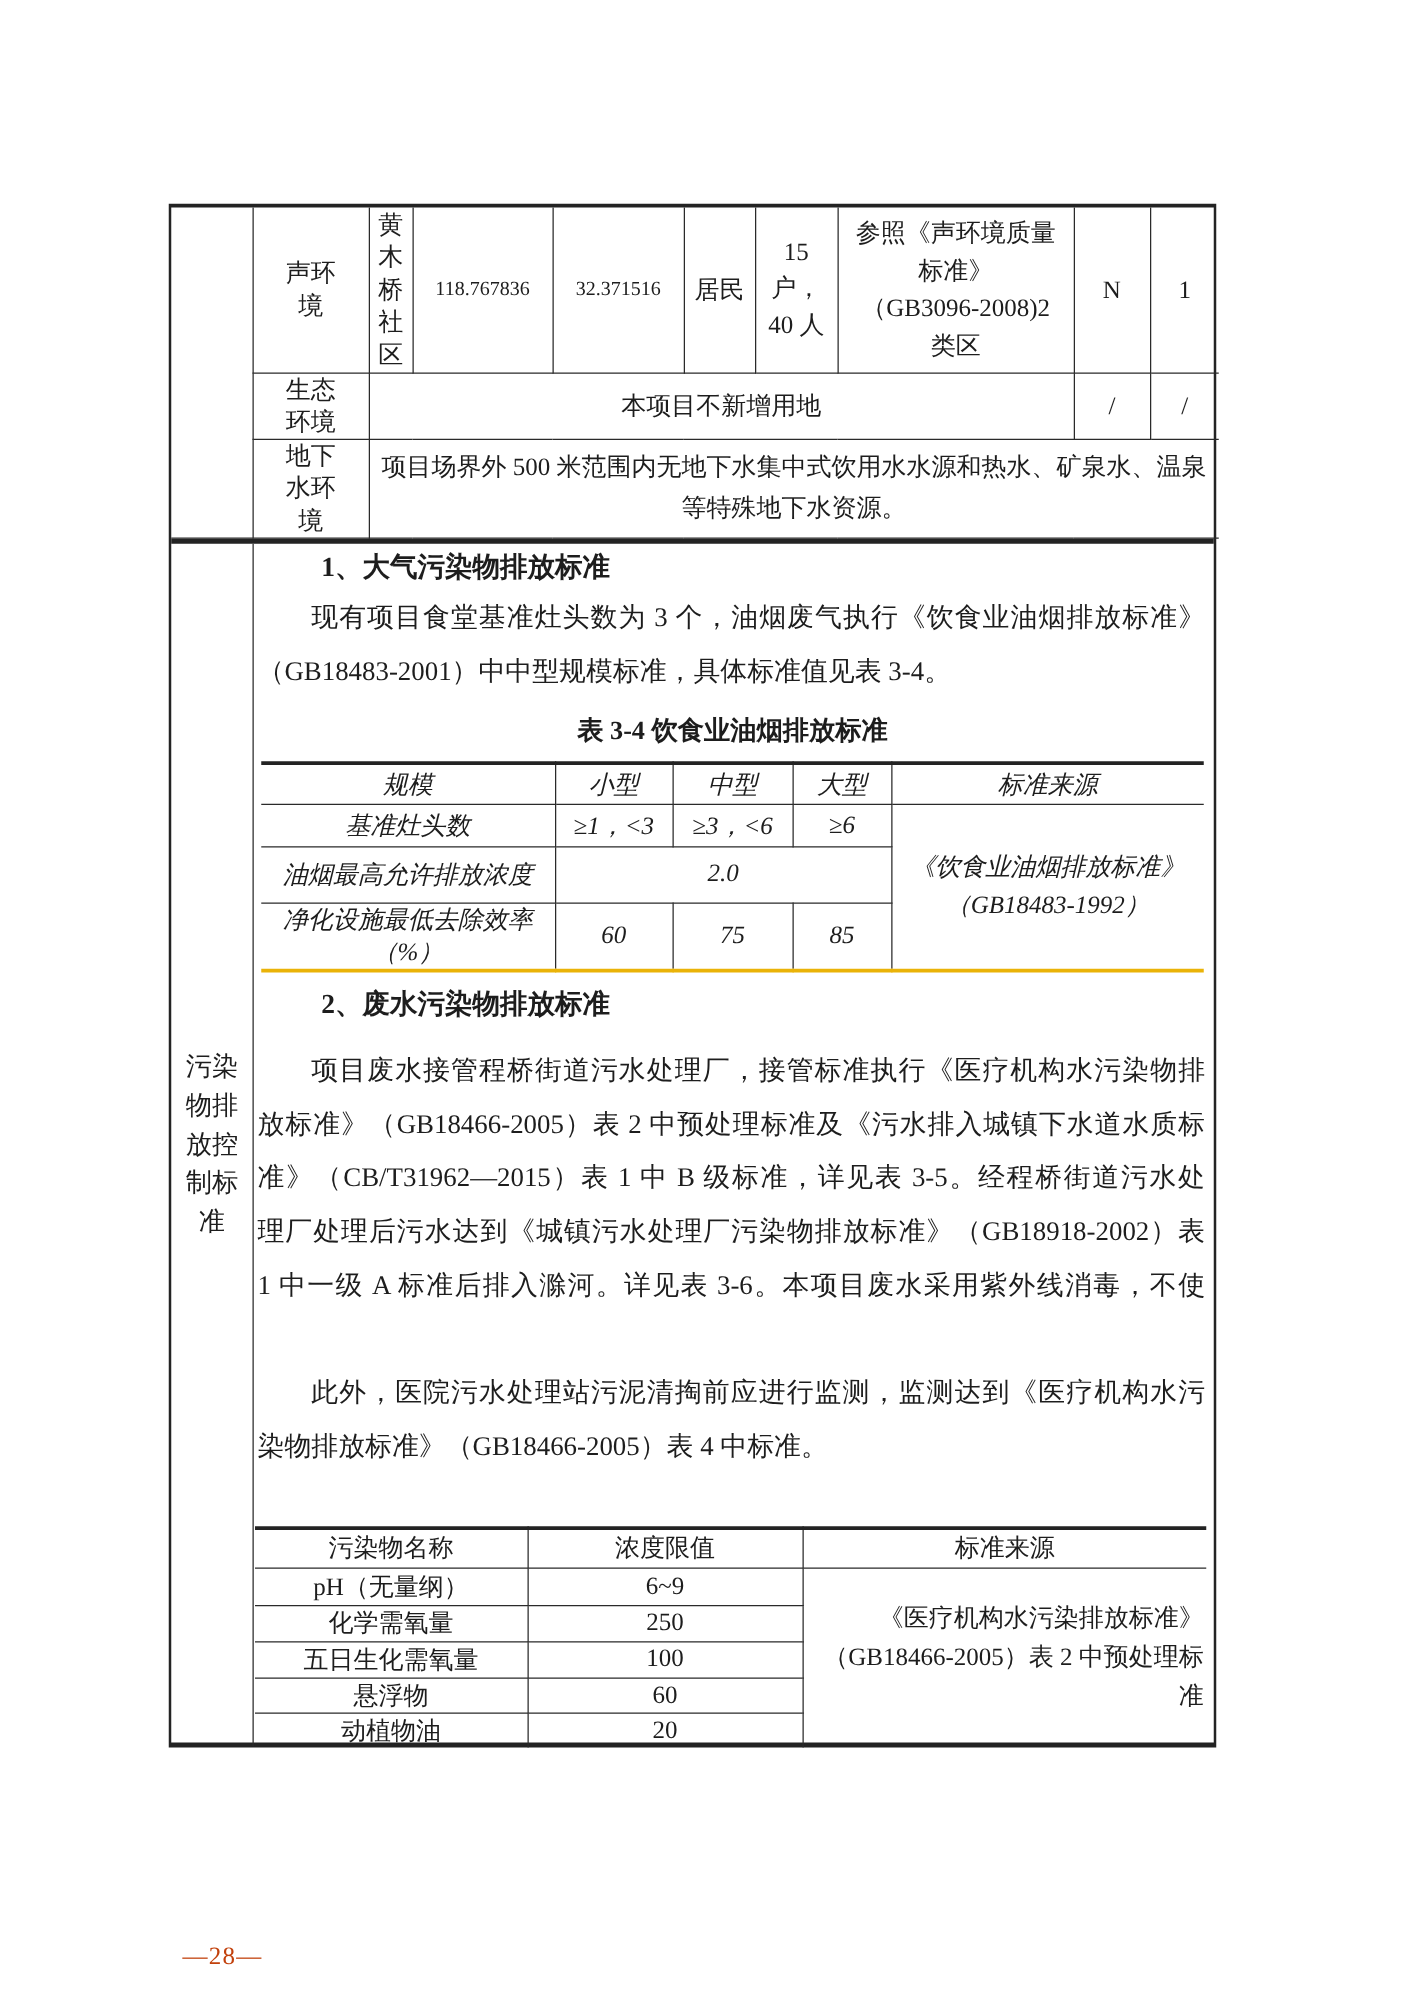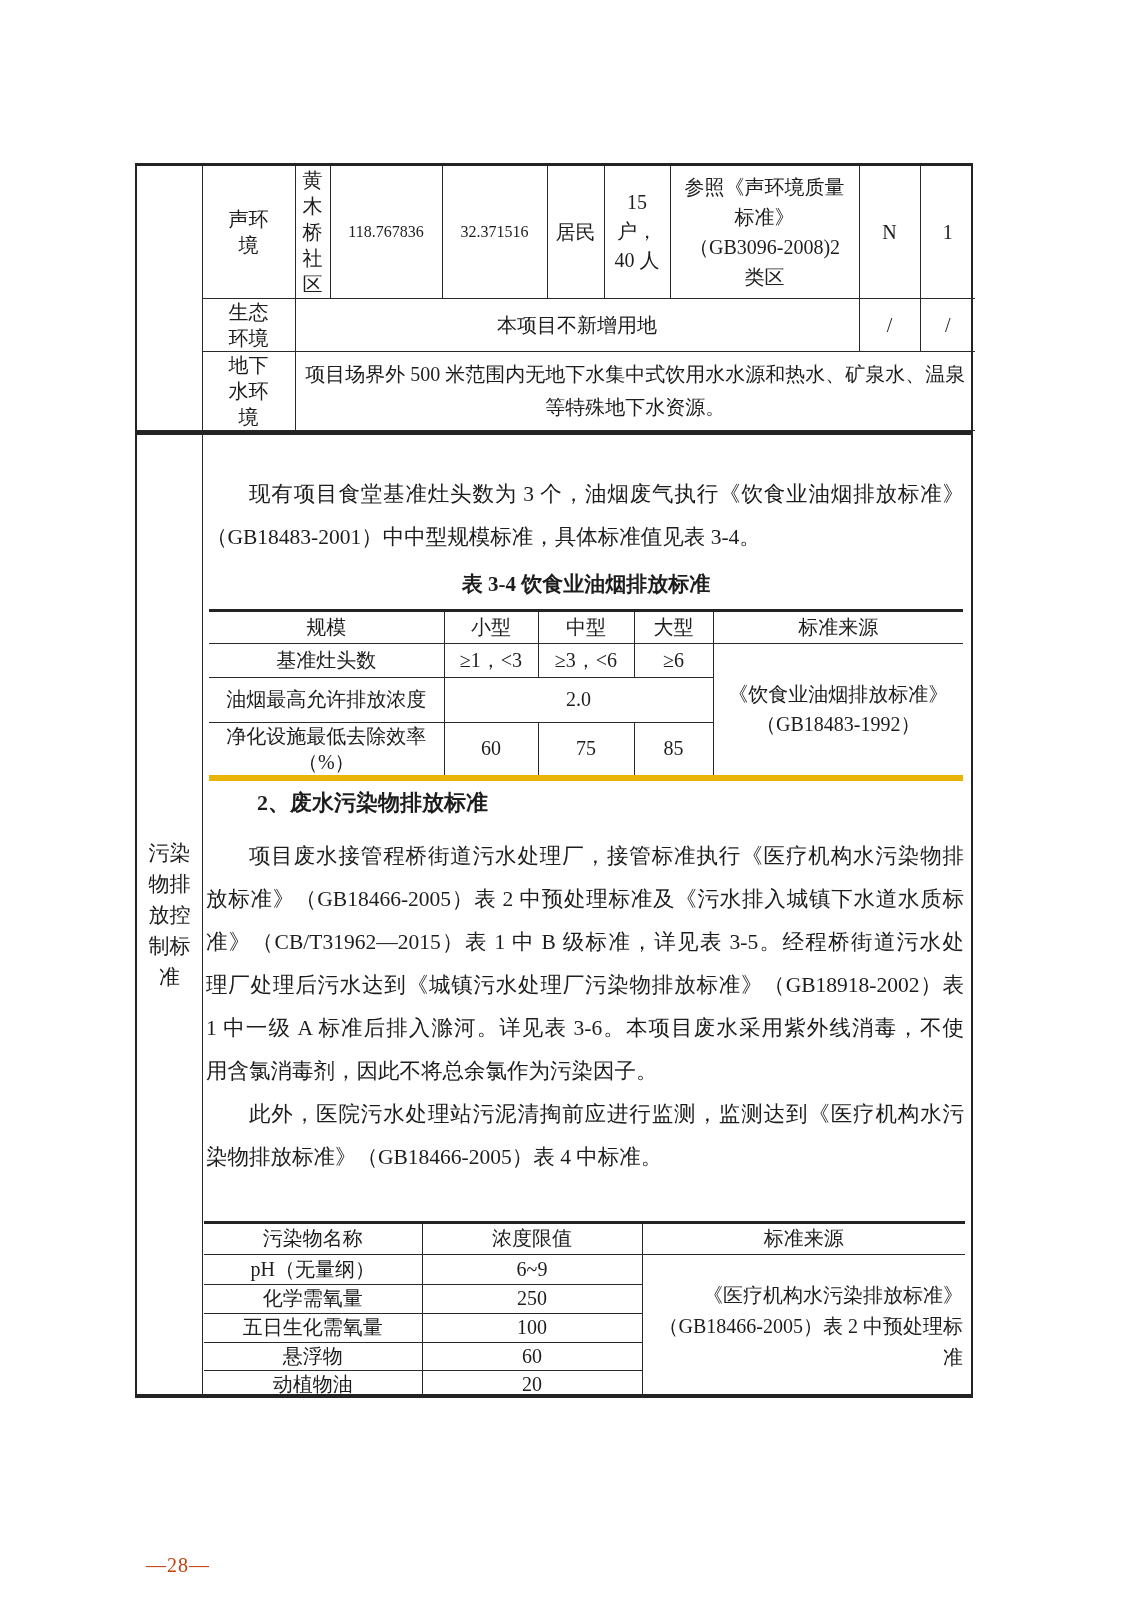--- a/index.html
+++ b/index.html
@@ -51,21 +51,21 @@
   
   table.stdtab{
     position:absolute;border-collapse:collapse;table-layout:fixed;
     font-size:20px;
   }
   table.stdtab td{
     border:1.5px solid #2a2a2a;text-align:center;vertical-align:middle;
     padding:0 2px;overflow:hidden;
   }
   table.t34{left:5px;top:174px;width:754px;}
-  table.t34{border-top:3px solid #232323;border-bottom:6px solid #eab308;}
+  table.t34{border-top:3px solid #232323;border-bottom:3px solid #eab308;font-style:italic;}
   table.t35{left:0px;top:786px;width:761px;}
   table.t35{border-top:3px solid #232323;}
   .footer{
     position:absolute;left:146px;top:1554px;font-size:20px;color:#c2410c;
     letter-spacing:1px;
   }
 </style>
 </head>
 <body>
 
@@ -128,20 +128,21 @@
     <div class="section2">
       <div class="sidebar">
         <span class="pre">污染
 物排
 放控
 制标
 准</span>
       </div>
       <div class="content">
 
+        <div class="heading" style="top:3px;">1、大气污染物排放标准</div>
         <div class="cline fill ind" style="top:43px;">现有项目食堂基准灶头数为 3 个，油烟废气执行《饮食业油烟排放标准》</div>
         <div class="cline" style="top:86px;">（GB18483-2001）中中型规模标准，具体标准值见表 3-4。</div>
 
         <div class="tcap" style="top:134px;left:5px;width:754px;">表 3-4 饮食业油烟排放标准</div>
 
         <table class="stdtab t34">
           <colgroup>
             <col style="width:235px">
               <col style="width:94px">
               <col style="width:96px">
@@ -177,21 +178,20 @@
           </tr>
         </tbody>
           </table>
 
         <div class="heading" style="top:352px;">2、废水污染物排放标准</div>
         <div class="cline fill ind" style="top:405px;">项目废水接管程桥街道污水处理厂，接管标准执行《医疗机构水污染物排</div>
         <div class="cline fill" style="top:448px;">放标准》（GB18466-2005）表 2 中预处理标准及《污水排入城镇下水道水质标</div>
         <div class="cline fill" style="top:491px;">准》（CB/T31962—2015）表 1 中 B 级标准，详见表 3-5。经程桥街道污水处</div>
         <div class="cline fill" style="top:534px;">理厂处理后污水达到《城镇污水处理厂污染物排放标准》（GB18918-2002）表</div>
         <div class="cline fill" style="top:577px;">1 中一级 A 标准后排入滁河。详见表 3-6。本项目废水采用紫外线消毒，不使</div>
-        <div class="cline" style="top:620px;">用含氯消毒剂，因此不将总余氯作为污染因子。</div>
         <div class="cline fill ind" style="top:663px;">此外，医院污水处理站污泥清掏前应进行监测，监测达到《医疗机构水污</div>
         <div class="cline" style="top:706px;">染物排放标准》（GB18466-2005）表 4 中标准。</div>
 
 
         <table class="stdtab t35">
           <colgroup>
             <col style="width:218px">
               <col style="width:220px">
               <col style="width:323px">
           </colgroup>

